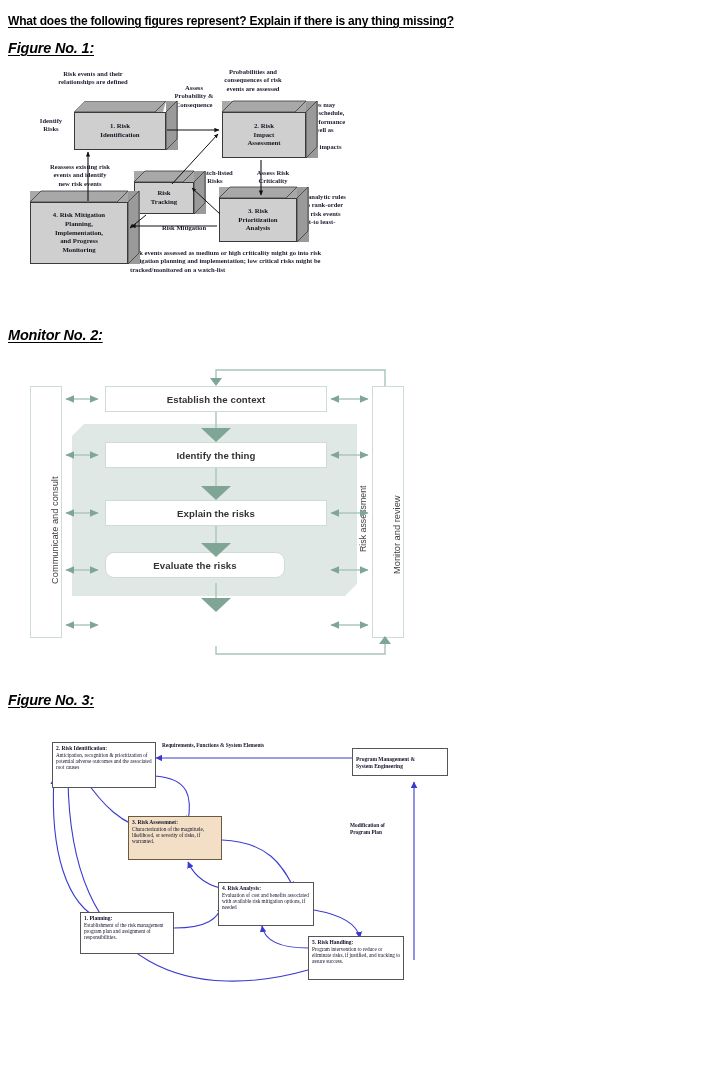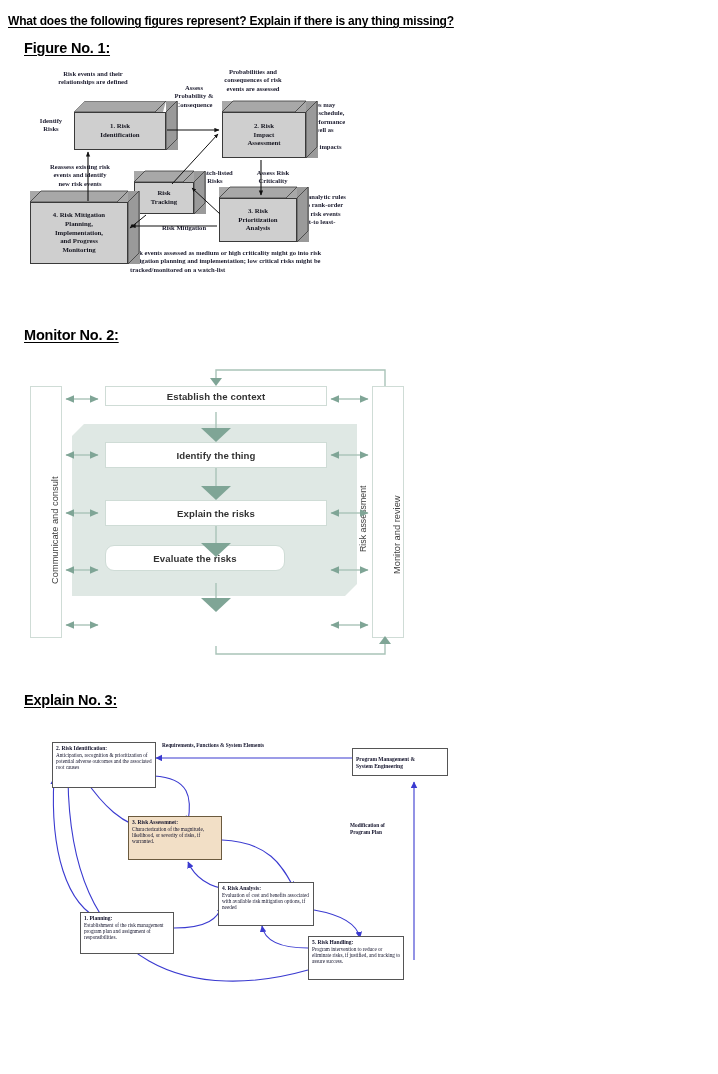--- a/index.html
+++ b/index.html
@@ -6,23 +6,23 @@
   body{width:718px;height:1074px;position:relative;font-family:"Liberation Sans",sans-serif;color:#000;overflow:hidden;}
 
   
   .doc-heading{
     position:absolute;left:8px;top:14px;width:640px;
     font-size:12px;font-weight:600;letter-spacing:-0.2px;
     text-decoration:underline;text-underline-offset:2px;
     white-space:nowrap;
   }
   .fig-label{
-    position:absolute;left:24px;
+    position:absolute;left:8px;
     font-size:14.5px;font-weight:600;letter-spacing:-0.2px;
-    text-decoration:underline;text-underline-offset:2px;
+    text-decoration:underline;text-underline-offset:2px;font-style:italic;
   }
   #fig1-label{top:40px;}
   #fig2-label{top:327px;}
   #fig3-label{top:692px;}
 
   
   #fig1{position:absolute;left:26px;top:68px;width:378px;height:212px;
         font-family:"Liberation Serif",serif;color:#1a1a28;}
   #fig1 .cap{position:absolute;text-align:center;font-size:6.6px;line-height:1.28;color:#1d1d30;font-weight:600;}
   #fig1 .capL{text-align:left;}
@@ -83,21 +83,21 @@
     z-index:-1;
   }
   .f3label{position:absolute;font-size:5.3px;line-height:1.25;color:#11112a;font-weight:600;}
 </style>
 </head>
 <body>
 
 <div class="doc-heading">What does the following figures represent? Explain if there is any thing missing?</div>
 <div class="fig-label" id="fig1-label">Figure No. 1:</div>
 <div class="fig-label" id="fig2-label">Monitor No. 2:</div>
-<div class="fig-label" id="fig3-label">Explain No. 3:</div>
+<div class="fig-label" id="fig3-label">Figure No. 3:</div>
 
 <div id="fig1">
 
   <div class="cap" style="left:6px;top:2px;width:122px;" id="f1a1">Risk events and their<br>relationships are defined</div>
   <div class="cap" style="left:2px;top:49px;width:46px;" id="f1a2">Identify<br>Risks</div>
   <div class="cap" style="left:133px;top:16px;width:70px;" id="f1a3">Assess<br>Probability &amp;<br>Consequence</div>
   <div class="cap" style="left:175px;top:0px;width:104px;" id="f1a4">Probabilities and<br>consequences of risk<br>events are assessed</div>
   <div class="cap capL" style="left:256px;top:33px;width:118px;" id="f1a5">Consequences may<br>include cost, schedule,<br>technical performance<br>impacts, as well as<br>capability or<br>functionality impacts</div>
   <div class="cap" style="left:0px;top:95px;width:108px;" id="f1a6">Reassess existing risk<br>events and identify<br>new risk events</div>
   <div class="cap" style="left:159px;top:101px;width:60px;" id="f1a7">Watch-listed<br>Risks</div>
@@ -204,24 +204,24 @@
   <div class="f2shade" style="left:52px;top:62px;width:285px;height:172px;"></div>
 
   <div class="f2side" style="left:10px;top:24px;width:32px;height:252px;"></div>
   <div class="f2vlabel" style="left:30px;top:222px;">Communicate and consult</div>
 
   <div class="f2side" style="left:352px;top:24px;width:32px;height:252px;"></div>
   <div class="f2vlabel" style="left:372px;top:212px;">Monitor and review</div>
 
   <div class="f2vlabel" style="left:338px;top:190px;font-size:8.8px;">Risk assessment</div>
 
-  <div class="f2box" style="left:85px;top:24px;width:222px;height:20px;">Establish the context</div>
+  <div class="f2box" style="left:85px;top:24px;width:222px;height:26px;">Establish the context</div>
   <div class="f2box" style="left:85px;top:80px;width:222px;height:26px;">Identify the thing</div>
   <div class="f2box" style="left:85px;top:138px;width:222px;height:26px;">Explain the risks</div>
-  <div class="f2box" style="left:85px;top:183px;width:180px;height:26px;border-radius:9px;">Evaluate the risks</div>
+  <div class="f2box" style="left:85px;top:190px;width:180px;height:26px;border-radius:9px;">Evaluate the risks</div>
 
   <svg width="420" height="295">
     <defs>
       <marker id="f2r" markerWidth="7" markerHeight="7" refX="6" refY="3.2" orient="auto">
         <path d="M0,0.4 L6.4,3.2 L0,6 z" fill="#7fa596"></path>
       </marker>
       <marker id="f2l" markerWidth="7" markerHeight="7" refX="6" refY="3.2" orient="auto">
         <path d="M0,0.4 L6.4,3.2 L0,6 z" fill="#7fa596"></path>
       </marker>
     </defs>

